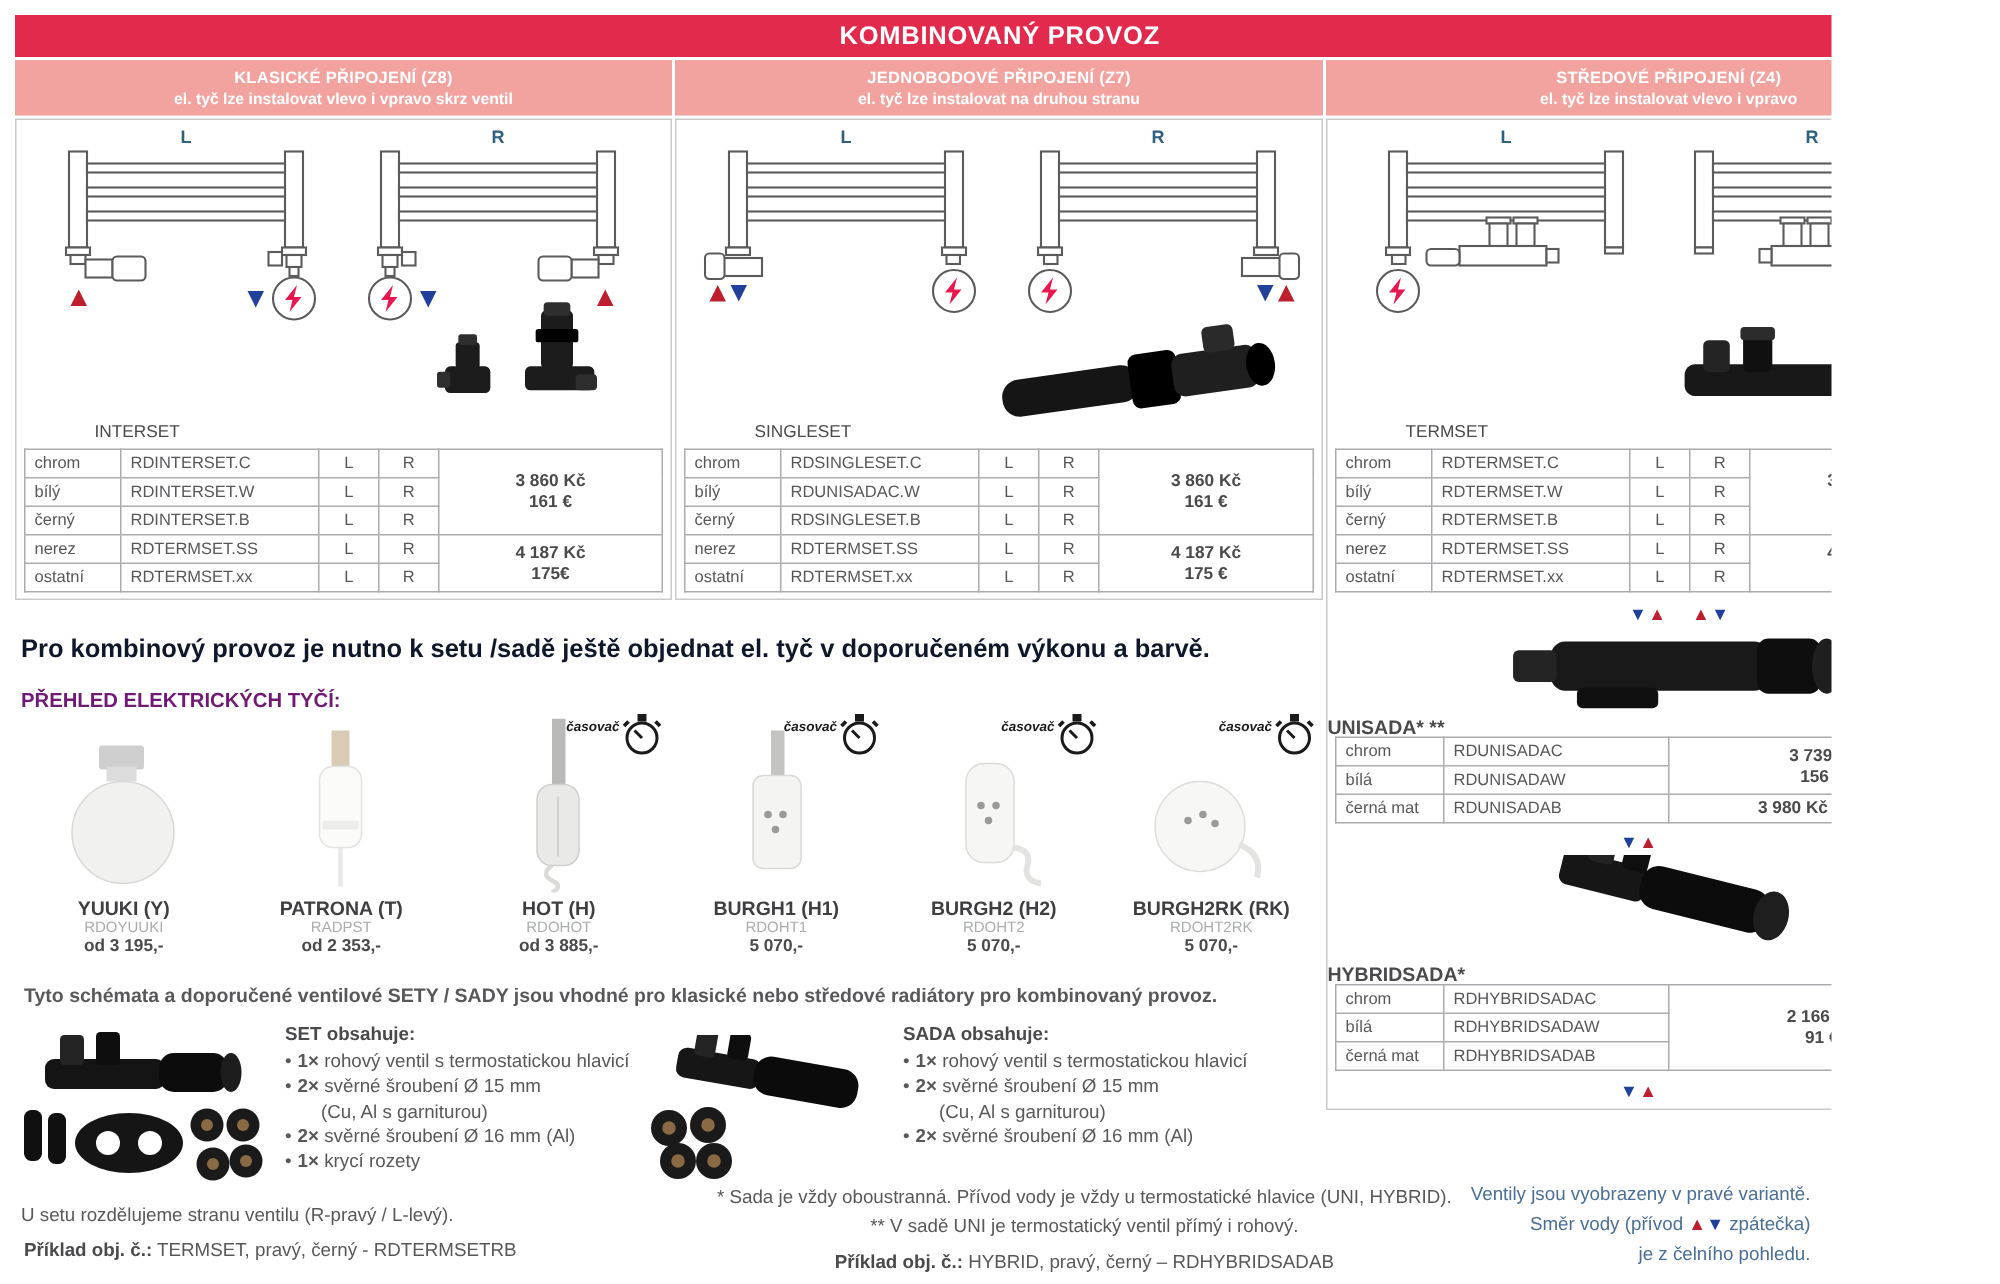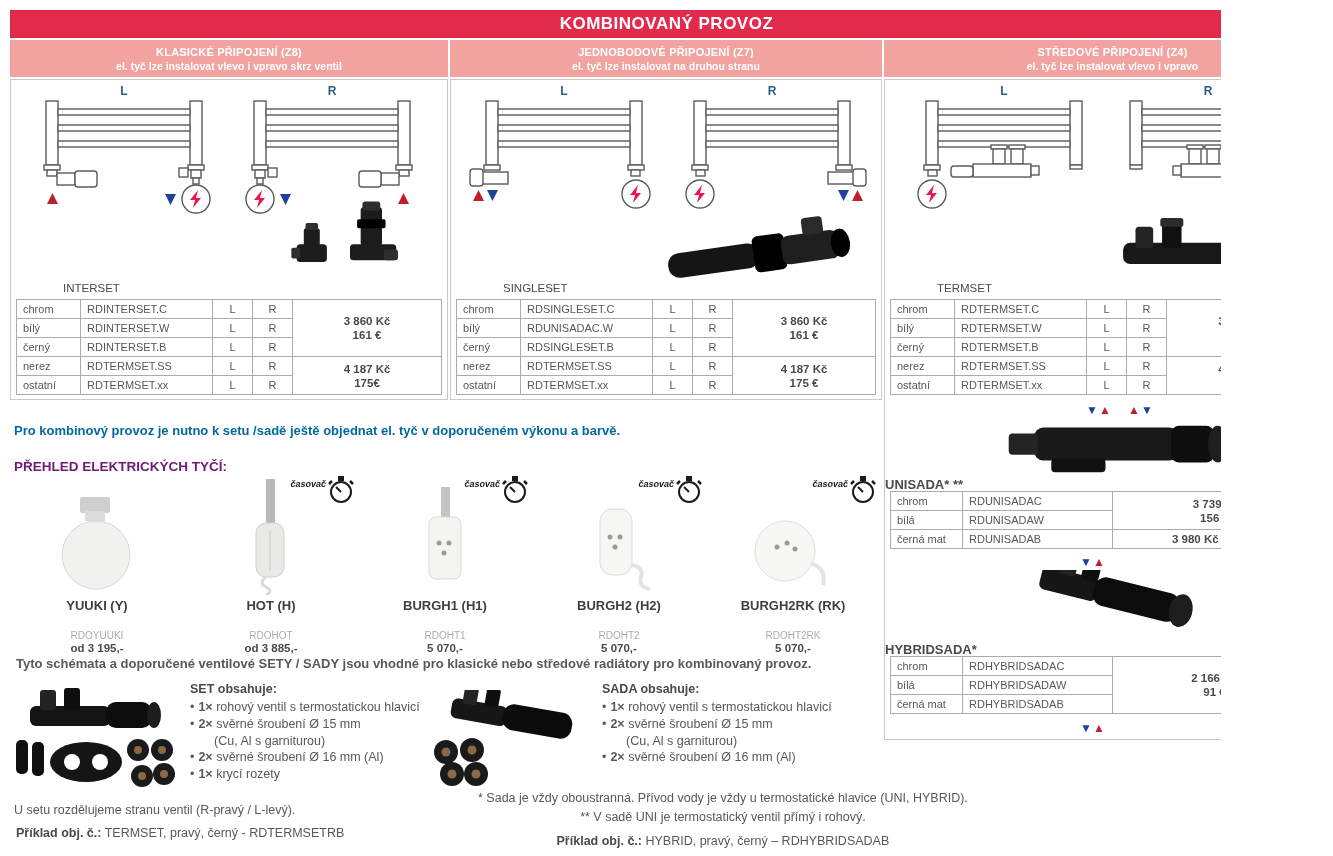--- a/index.html
+++ b/index.html
@@ -43,27 +43,27 @@
 
   .arr-u { color:#be1e2d; font-size:12px; }
   .arr-d { color:#21409a; font-size:12px; }
   .arrpair { position:absolute; letter-spacing:1px; }
 
   .sublabel { position:absolute; left:0; font-weight:bold; font-size:13px; color:#4a4a4c; }
   table.sidetable { position:absolute; left:5px; width:calc(100% - 10px); border-collapse:collapse; table-layout:fixed; }
   .sidetable td { border:1px solid #a9abae; height:19px; padding:0 6px; font-size:11px; color:#57575a; white-space:nowrap; }
 
   
-  .rednote { position:absolute; left:14px; top:423px; font-weight:bold; font-size:13px; color:#0369a1; }
+  .rednote { position:absolute; left:14px; top:423px; font-weight:bold; font-size:17px; color:#0f172a; }
   .rodshead { position:absolute; left:14px; top:459px; font-weight:bold; font-size:13.5px; color:#701a75; }
   .rodsrow { position:absolute; left:10px; top:477px; width:870px; display:flex; }
   .rodcell { flex:1; text-align:center; position:relative; }
   .rodimg { height:118px; display:flex; align-items:flex-end; justify-content:center; position:relative; }
   .rodname { font-weight:bold; font-size:13px; color:#3f3f41; margin-top:3px; }
-  .rodcode { font-size:10px; color:#aaacae; margin-top:17px; }
+  .rodcode { font-size:10px; color:#aaacae; margin-top:0; }
   .rodprice { font-weight:bold; font-size:11.5px; color:#4a4a4c; margin-top:1px; }
   .timer { position:absolute; top:-4px; right:2px; display:flex; align-items:flex-start; }
   .timer .tlabel { font-size:9px; font-weight:bold; font-style:italic; color:#1a1a1a; margin-top:6px; }
 
   
   .schemes { position:absolute; left:16px; top:656px; font-weight:bold; font-size:13px; color:#58585a; }
   .contbox { position:absolute; font-size:12.5px; color:#58585a; }
   .contbox .btitle { font-weight:bold; font-size:12.5px; color:#4a4a4c; margin-bottom:3px; }
   .bullet { line-height:17px; }
   .bullet .dot { margin-right:4px; }
@@ -513,20 +513,33 @@
           <rect x="28" y="6" width="30" height="16" rx="2" fill="#cfcfcf"></rect>
             <rect x="33" y="20" width="20" height="10" fill="#dcdcdc"></rect>
           <circle cx="44" cy="64" r="34" fill="#f1f1f0" stroke="#d8d8d6"></circle>
         </svg>
       </div>
       <div class="rodname">YUUKI (Y)</div>
       <div class="rodcode">RDOYUUKI</div>
       <div class="rodprice">od 3 195,-</div>
     </div>
     <div class="rodcell">
+      <div class="rodimg">
+        <svg width="90" height="110" viewBox="0 0 90 110">
+          <rect x="38" y="2" width="12" height="26" fill="#d9cbb4"></rect>
+          <rect x="30" y="26" width="28" height="54" rx="9" fill="#fbfbfa" stroke="#e2e2e0"></rect>
+          <rect x="32" y="62" width="24" height="6" fill="#ededeb"></rect>
+          <path d="M44 80 v 26" stroke="#e8e8e6" stroke-width="3" fill="none"></path>
+        </svg>
+      </div>
+      <div class="rodname">PATRONA (T)</div>
+      <div class="rodcode">RADPST</div>
+      <div class="rodprice">od 2 353,-</div>
+    </div>
+    <div class="rodcell">
       <div class="timer">
         <span class="tlabel">časovač</span>
         <svg width="30" height="32" viewBox="0 0 30 32">
           <circle cx="15" cy="19" r="10" fill="#fff" stroke="#1a1a1a" stroke-width="2"></circle>
           <rect x="12" y="3" width="6" height="5" fill="#1a1a1a"></rect>
           <line x1="15" y1="19" x2="10" y2="14" stroke="#1a1a1a" stroke-width="2"></line>
           <line x1="24" y1="8" x2="27" y2="11" stroke="#1a1a1a" stroke-width="2.5"></line>
           <line x1="6" y1="8" x2="3" y2="11" stroke="#1a1a1a" stroke-width="2.5"></line>
         </svg>
       </div>
@@ -676,27 +689,36 @@
   </svg>
 
   <div class="contbox" style="left:602px; top:682px; width:300px;">
     <div class="btitle">SADA obsahuje:</div>
     <div class="bullet"><span class="dot">•</span><b>1×</b> <span>rohový ventil s termostatickou hlavicí</span></div>
     <div class="bullet"><span class="dot">•</span><b>2×</b> <span>svěrné šroubení Ø 15 mm</span></div>
     <div class="bullet-sub">(Cu, Al s garniturou)</div>
     <div class="bullet"><span class="dot">•</span><b>2×</b> <span>svěrné šroubení Ø 16 mm (Al)</span></div>
   </div>
 
-  <div class="notesline" style="left:14px; top:800px;">U setu rozdělujeme stranu ventil (R-pravý / L-levý).</div>
+  <div class="notesline" style="left:14px; top:800px;">U setu rozdělujeme stranu ventilu (R-pravý / L-levý).</div>
   <div class="notesline exline" style="left:16px; top:823px;">
     <b>Příklad obj. č.:</b> <span>TERMSET, pravý, černý - RDTERMSETRB</span>
   </div>
 
   <div class="notesline" style="left:478px; top:789px; line-height:19px;text-align:center;">
     <div>* Sada je vždy oboustranná. Přívod vody je vždy u termostatické hlavice (UNI, HYBRID).</div>
     <div>** V sadě UNI je termostatický ventil přímý i rohový.</div>
     <div class="exline" style="margin-top:5px;">
       <b>Příklad obj. č.:</b> <span>HYBRID, pravý, černý – RDHYBRIDSADAB</span>
     </div>
   </div>
 
+  <div class="valvenote">
+    <div>Ventily jsou vyobrazeny v pravé variantě.</div>
+    <div>
+      <span>Směr vody (přívod</span>
+      <span class="arr-u">▲</span><span class="arr-d">▼</span>
+      <span>zpátečka)</span>
+    </div>
+    <div>je z čelního pohledu.</div>
+  </div>
 
 </div>
 
 </body></html>

